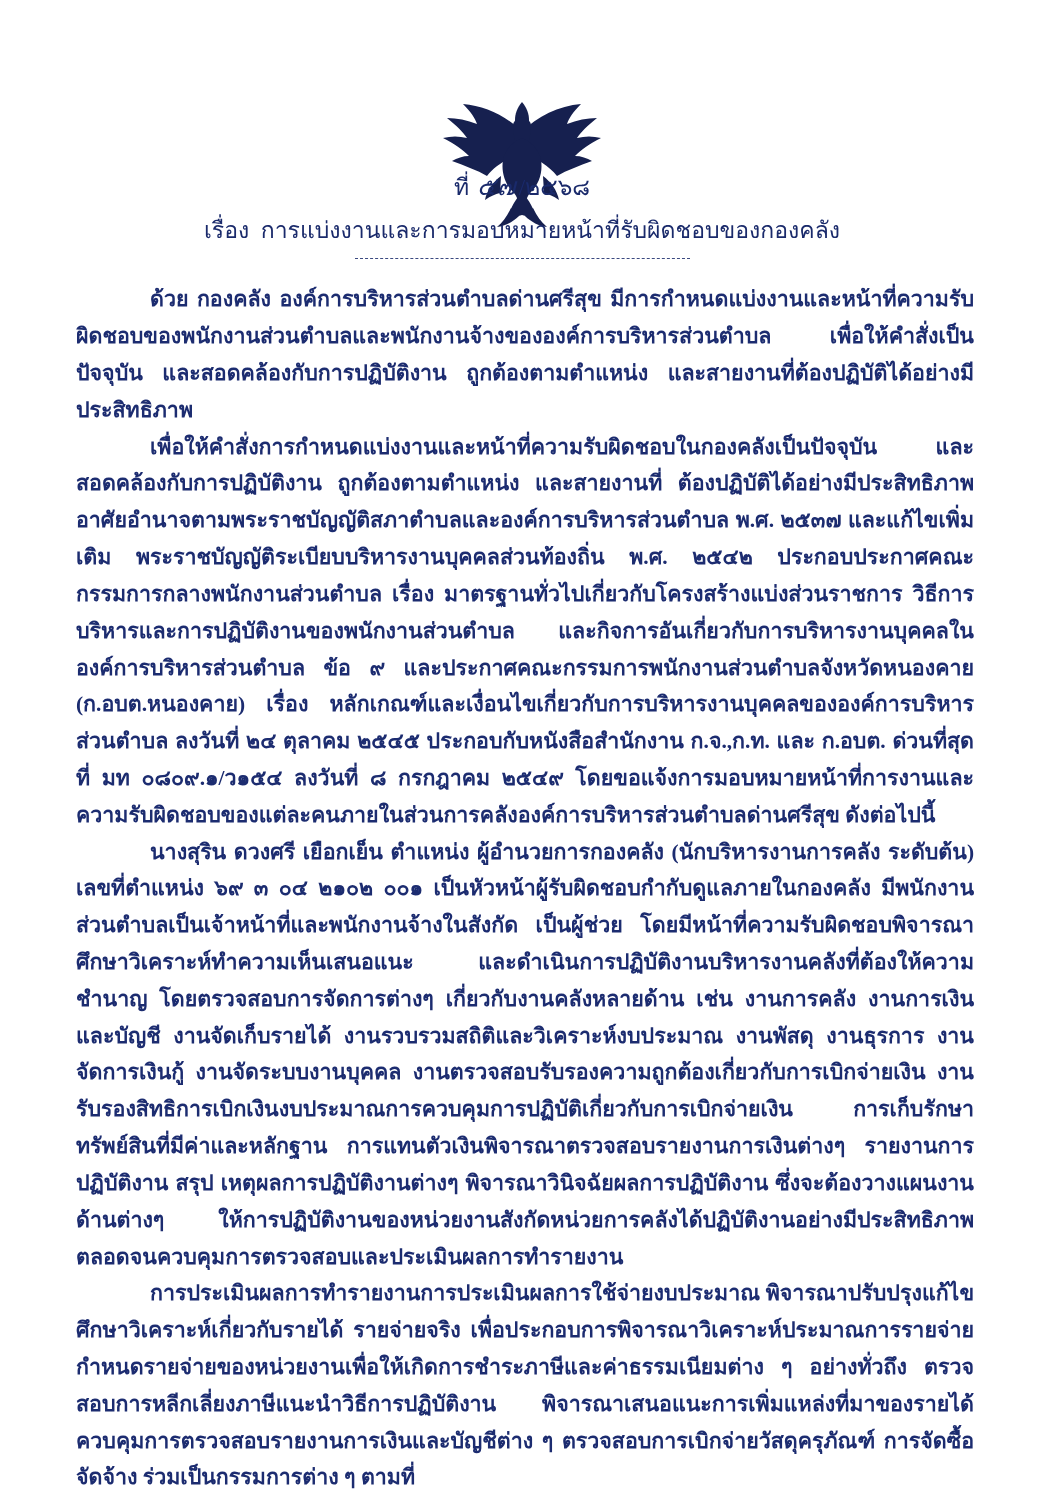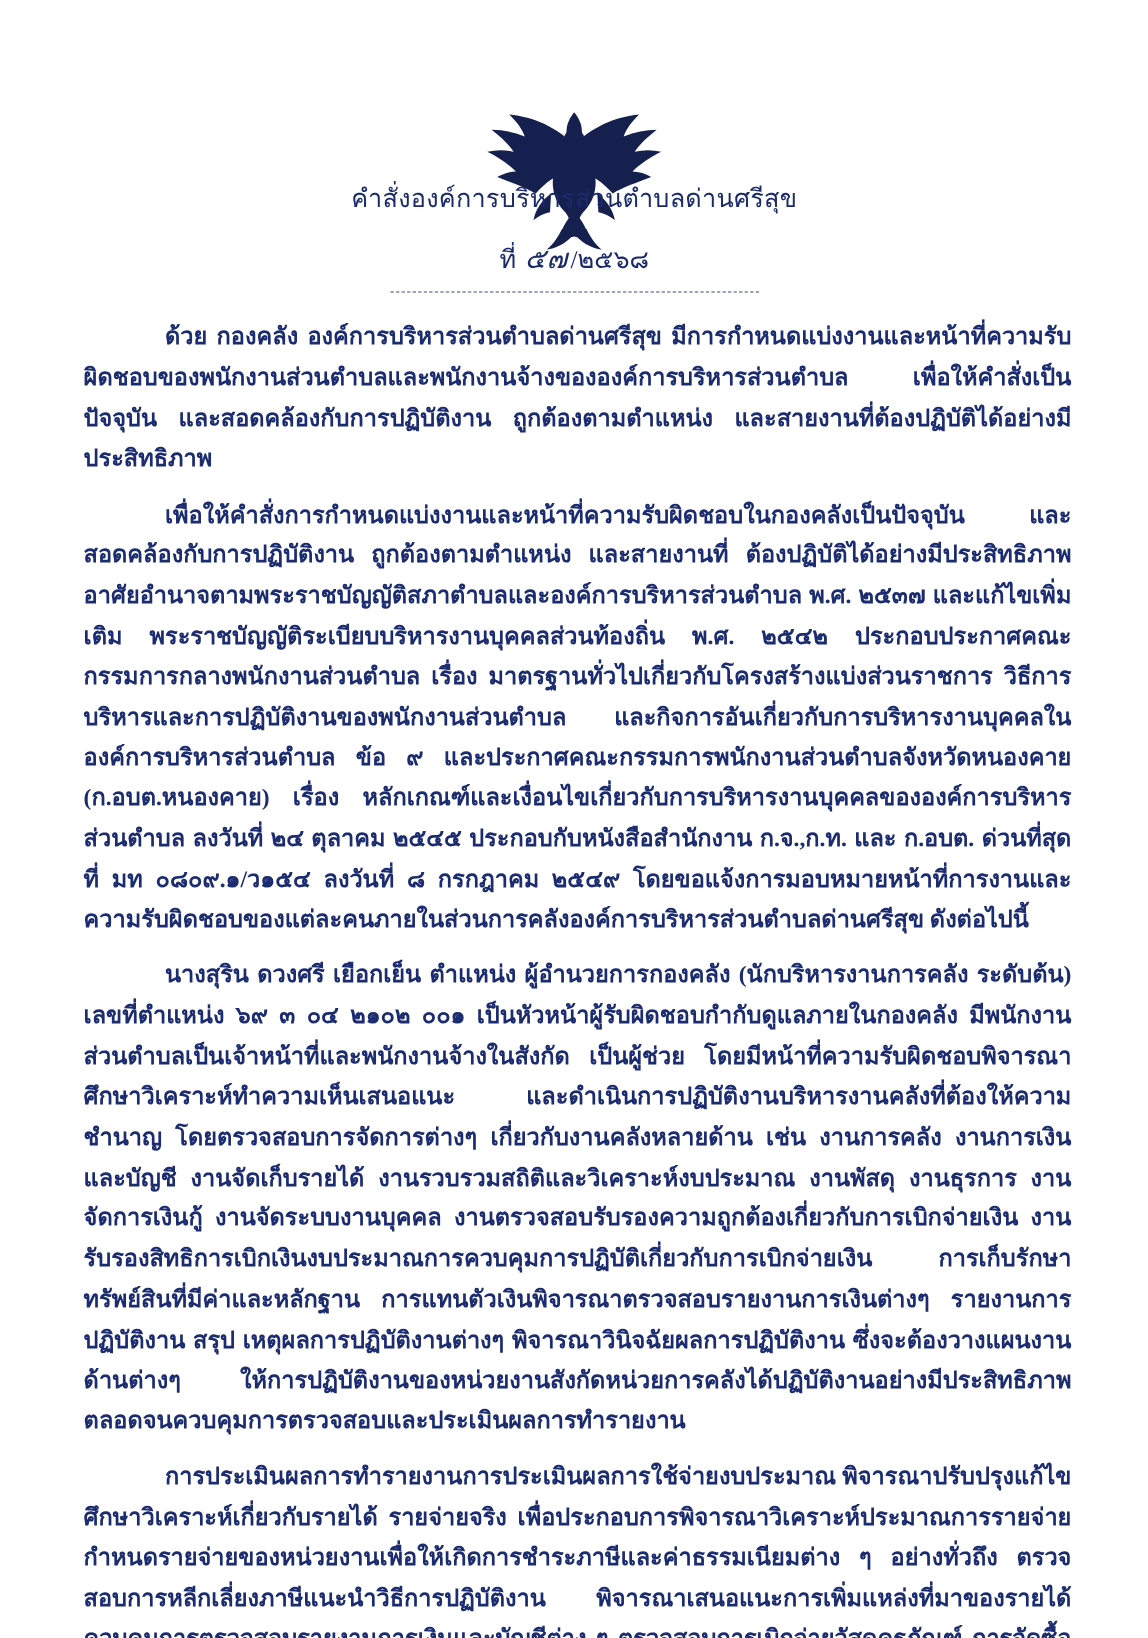--- a/index.html
+++ b/index.html
@@ -75,21 +75,21 @@
     text-align: justify;
     text-justify: inter-word;
     color: #1c2c70;
   }
   .body-text p {
     margin: 0 0 0 0;
     text-indent: 74px;
     font-weight: bold;
   }
   .body-text p.tight {
-    margin-top: 14px;
+    margin-top: 0;
   }
 </style>
 </head>
 <body>
 
 <div class="page">
 
   <div class="emblem">
     <svg width="170" height="140" viewBox="0 0 170 140" aria-hidden="true">
       <g fill="#16204f">
@@ -107,24 +107,26 @@
 
         <path d="M64 80 C56 86 50 94 48 104 C54 100 58 98 63 97 Z"></path>
         <path d="M106 80 C114 86 120 94 122 104 C116 100 112 98 107 97 Z"></path>
         <path d="M74 112 C70 120 66 126 60 131 C68 130 76 126 82 120 Z"></path>
         <path d="M96 112 C100 120 104 126 110 131 C102 130 94 126 88 120 Z"></path>
       </g>
     </svg>
   </div>
 
   <div class="title-block">
-    <div class="doc-title">คำสั่งองค์การบริหารส่วนตำบลด่านศรีสุข</div>
     <div class="doc-number">
       <span>ที่</span>
       <span class="handwritten">๕๗</span><span>/</span><span>๒๕๖๘</span>
+    </div>
+    <div class="doc-subject">
+      <span>เรื่อง</span>&nbsp;&nbsp;<span>การแบ่งงานและการมอบหมายหน้าที่รับผิดชอบของกองคลัง</span>
     </div>
     <hr class="rule">
   </div>
 
   <div class="body-text">
     <p>ด้วย กองคลัง องค์การบริหารส่วนตำบลด่านศรีสุข มีการกำหนดแบ่งงานและหน้าที่ความรับผิดชอบของพนักงานส่วนตำบลและพนักงานจ้างขององค์การบริหารส่วนตำบล เพื่อให้คำสั่งเป็นปัจจุบัน และสอดคล้องกับการปฏิบัติงาน ถูกต้องตามตำแหน่ง และสายงานที่ต้องปฏิบัติได้อย่างมีประสิทธิภาพ</p>
     <p class="tight">เพื่อให้คำสั่งการกำหนดแบ่งงานและหน้าที่ความรับผิดชอบในกองคลังเป็นปัจจุบัน และสอดคล้องกับการปฏิบัติงาน ถูกต้องตามตำแหน่ง และสายงานที่ ต้องปฏิบัติได้อย่างมีประสิทธิภาพ อาศัยอำนาจตามพระราชบัญญัติสภาตำบลและองค์การบริหารส่วนตำบล พ.ศ. ๒๕๓๗ และแก้ไขเพิ่มเติม พระราชบัญญัติระเบียบบริหารงานบุคคลส่วนท้องถิ่น พ.ศ. ๒๕๔๒ ประกอบประกาศคณะกรรมการกลางพนักงานส่วนตำบล เรื่อง มาตรฐานทั่วไปเกี่ยวกับโครงสร้างแบ่งส่วนราชการ วิธีการบริหารและการปฏิบัติงานของพนักงานส่วนตำบล และกิจการอันเกี่ยวกับการบริหารงานบุคคลในองค์การบริหารส่วนตำบล ข้อ ๙ และประกาศคณะกรรมการพนักงานส่วนตำบลจังหวัดหนองคาย (ก.อบต.หนองคาย) เรื่อง หลักเกณฑ์และเงื่อนไขเกี่ยวกับการบริหารงานบุคคลขององค์การบริหารส่วนตำบล ลงวันที่ ๒๔ ตุลาคม ๒๕๔๕ ประกอบกับหนังสือสำนักงาน ก.จ.,ก.ท. และ ก.อบต. ด่วนที่สุด ที่ มท ๐๘๐๙.๑/ว๑๕๔ ลงวันที่ ๘ กรกฎาคม ๒๕๔๙ โดยขอแจ้งการมอบหมายหน้าที่การงานและความรับผิดชอบของแต่ละคนภายในส่วนการคลังองค์การบริหารส่วนตำบลด่านศรีสุข ดังต่อไปนี้</p>
     <p class="tight">นางสุริน ดวงศรี เยือกเย็น ตำแหน่ง ผู้อำนวยการกองคลัง (นักบริหารงานการคลัง ระดับต้น) เลขที่ตำแหน่ง ๖๙ ๓ ๐๔ ๒๑๐๒ ๐๐๑ เป็นหัวหน้าผู้รับผิดชอบกำกับดูแลภายในกองคลัง มีพนักงานส่วนตำบลเป็นเจ้าหน้าที่และพนักงานจ้างในสังกัด เป็นผู้ช่วย โดยมีหน้าที่ความรับผิดชอบพิจารณา ศึกษาวิเคราะห์ทำความเห็นเสนอแนะ และดำเนินการปฏิบัติงานบริหารงานคลังที่ต้องให้ความชำนาญ โดยตรวจสอบการจัดการต่างๆ เกี่ยวกับงานคลังหลายด้าน เช่น งานการคลัง งานการเงินและบัญชี งานจัดเก็บรายได้ งานรวบรวมสถิติและวิเคราะห์งบประมาณ งานพัสดุ งานธุรการ งานจัดการเงินกู้ งานจัดระบบงานบุคคล งานตรวจสอบรับรองความถูกต้องเกี่ยวกับการเบิกจ่ายเงิน งานรับรองสิทธิการเบิกเงินงบประมาณการควบคุมการปฏิบัติเกี่ยวกับการเบิกจ่ายเงิน การเก็บรักษา ทรัพย์สินที่มีค่าและหลักฐาน การแทนตัวเงินพิจารณาตรวจสอบรายงานการเงินต่างๆ รายงานการปฏิบัติงาน สรุป เหตุผลการปฏิบัติงานต่างๆ พิจารณาวินิจฉัยผลการปฏิบัติงาน ซึ่งจะต้องวางแผนงานด้านต่างๆ ให้การปฏิบัติงานของหน่วยงานสังกัดหน่วยการคลังได้ปฏิบัติงานอย่างมีประสิทธิภาพตลอดจนควบคุมการตรวจสอบและประเมินผลการทำรายงาน</p>
     <p class="tight">การประเมินผลการทำรายงานการประเมินผลการใช้จ่ายงบประมาณ พิจารณาปรับปรุงแก้ไขศึกษาวิเคราะห์เกี่ยวกับรายได้ รายจ่ายจริง เพื่อประกอบการพิจารณาวิเคราะห์ประมาณการรายจ่าย กำหนดรายจ่ายของหน่วยงานเพื่อให้เกิดการชำระภาษีและค่าธรรมเนียมต่าง ๆ อย่างทั่วถึง ตรวจสอบการหลีกเลี่ยงภาษีแนะนำวิธีการปฏิบัติงาน พิจารณาเสนอแนะการเพิ่มแหล่งที่มาของรายได้ ควบคุมการตรวจสอบรายงานการเงินและบัญชีต่าง ๆ ตรวจสอบการเบิกจ่ายวัสดุครุภัณฑ์ การจัดซื้อ จัดจ้าง ร่วมเป็นกรรมการต่าง ๆ ตามที่</p>
   </div>

